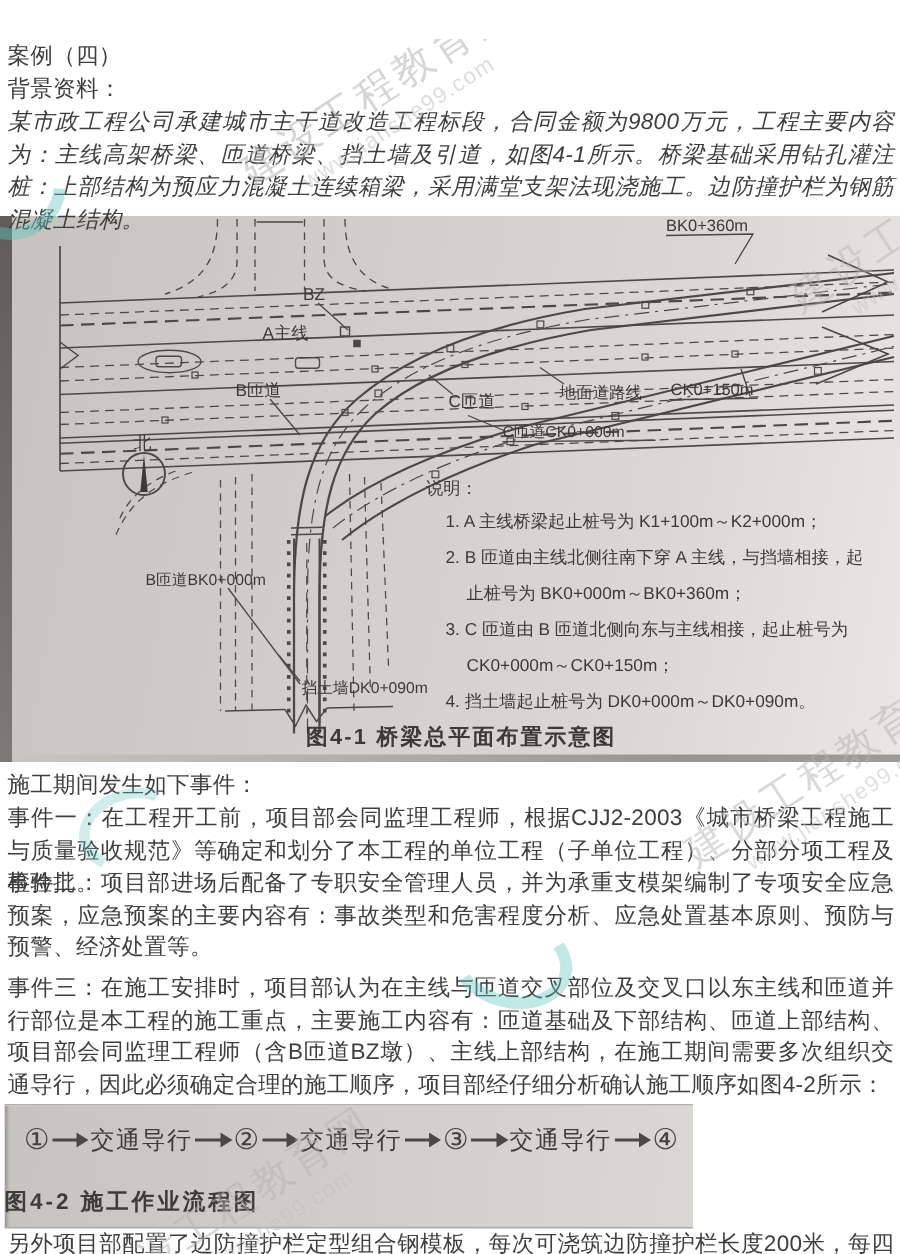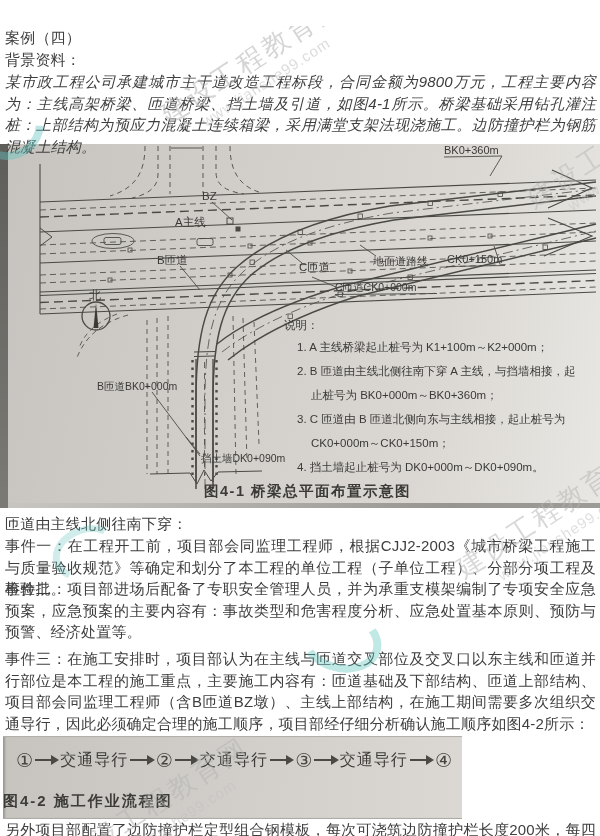--- a/index.html
+++ b/index.html
@@ -216,21 +216,21 @@
         <text x="297" y="279">3. C 匝道由 B 匝道北侧向东与主线相接，起止桩号为</text>
         <text x="311" y="303">CK0+000m～CK0+150m；</text>
         <text x="297" y="327">4. 挡土墙起止桩号为 DK0+000m～DK0+090m。</text>
       </g>
 
       <text x="204" y="352" font-size="14.5" font-weight="700" letter-spacing="1.5">图4-1  桥梁总平面布置示意图</text>
     </svg>
     <div class="shadow"></div>
   </div>
 
-  <p class="tb t-evintro">匝道由主线北侧往南下穿：</p>
+  <p class="tb t-evintro">施工期间发生如下事件：</p>
   <p class="tb t-ev1">事件一：在工程开工前，项目部会同监理工程师，根据CJJ2-2003《城市桥梁工程施工与质量验收规范》等确定和划分了本工程的单位工程（子单位工程）、分部分项工程及检验批。</p>
   <p class="tb t-ev2">事件二：项目部进场后配备了专职安全管理人员，并为承重支模架编制了专项安全应急预案，应急预案的主要内容有：事故类型和危害程度分析、应急处置基本原则、预防与预警、经济处置等。</p>
   <p class="tb t-ev3">事件三：在施工安排时，项目部认为在主线与匝道交叉部位及交叉口以东主线和匝道并行部位是本工程的施工重点，主要施工内容有：匝道基础及下部结构、匝道上部结构、项目部会同监理工程师（含B匝道BZ墩）、主线上部结构，在施工期间需要多次组织交通导行，因此必须确定合理的施工顺序，项目部经仔细分析确认施工顺序如图4-2所示：</p>
 
   <div class="fig2">
     <div class="flow">
       <span class="step-num">①</span>
       <span class="farrow"></span>
       <span class="step-txt">交通导行</span>
       <span class="farrow"></span>

